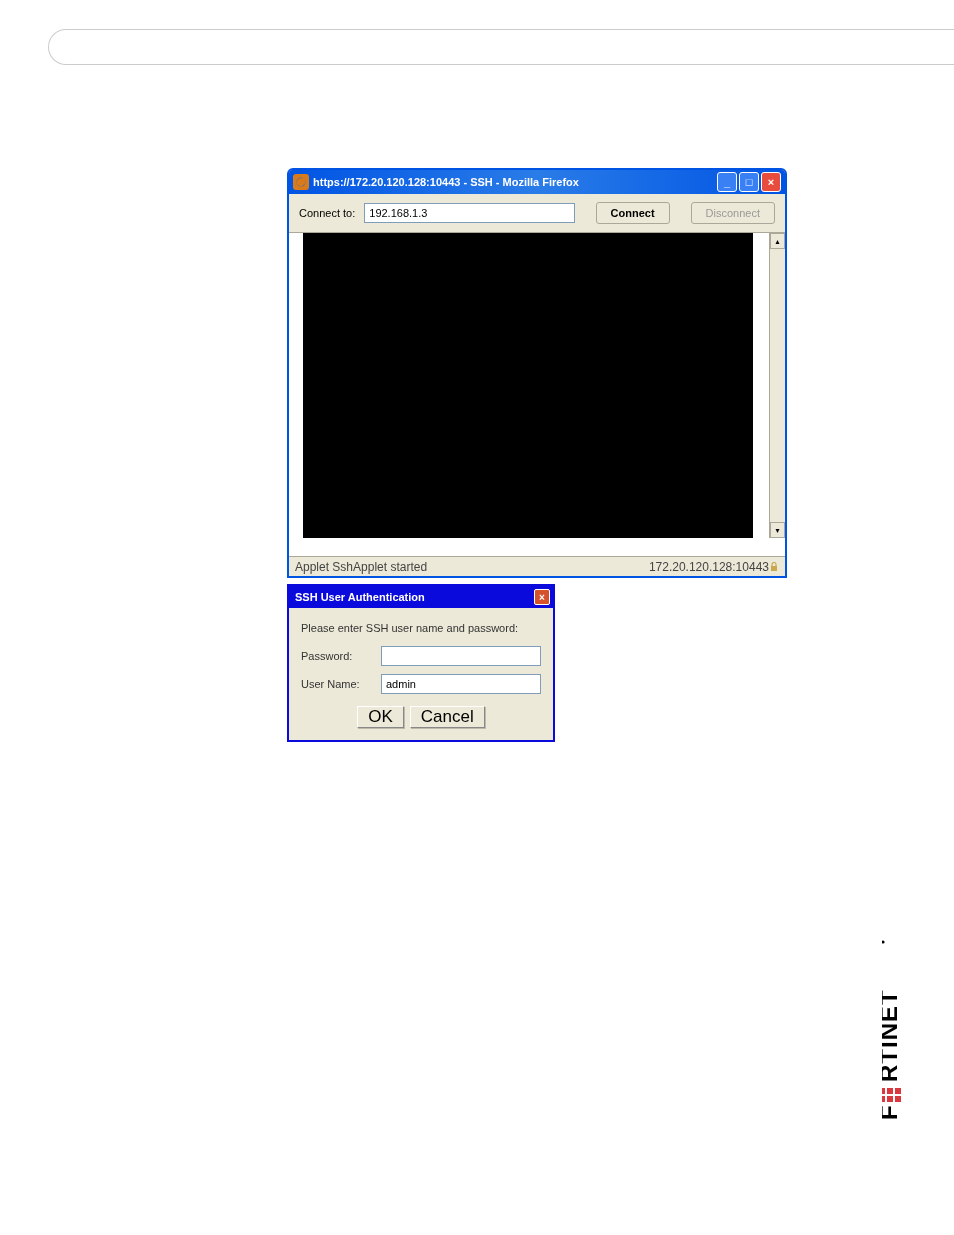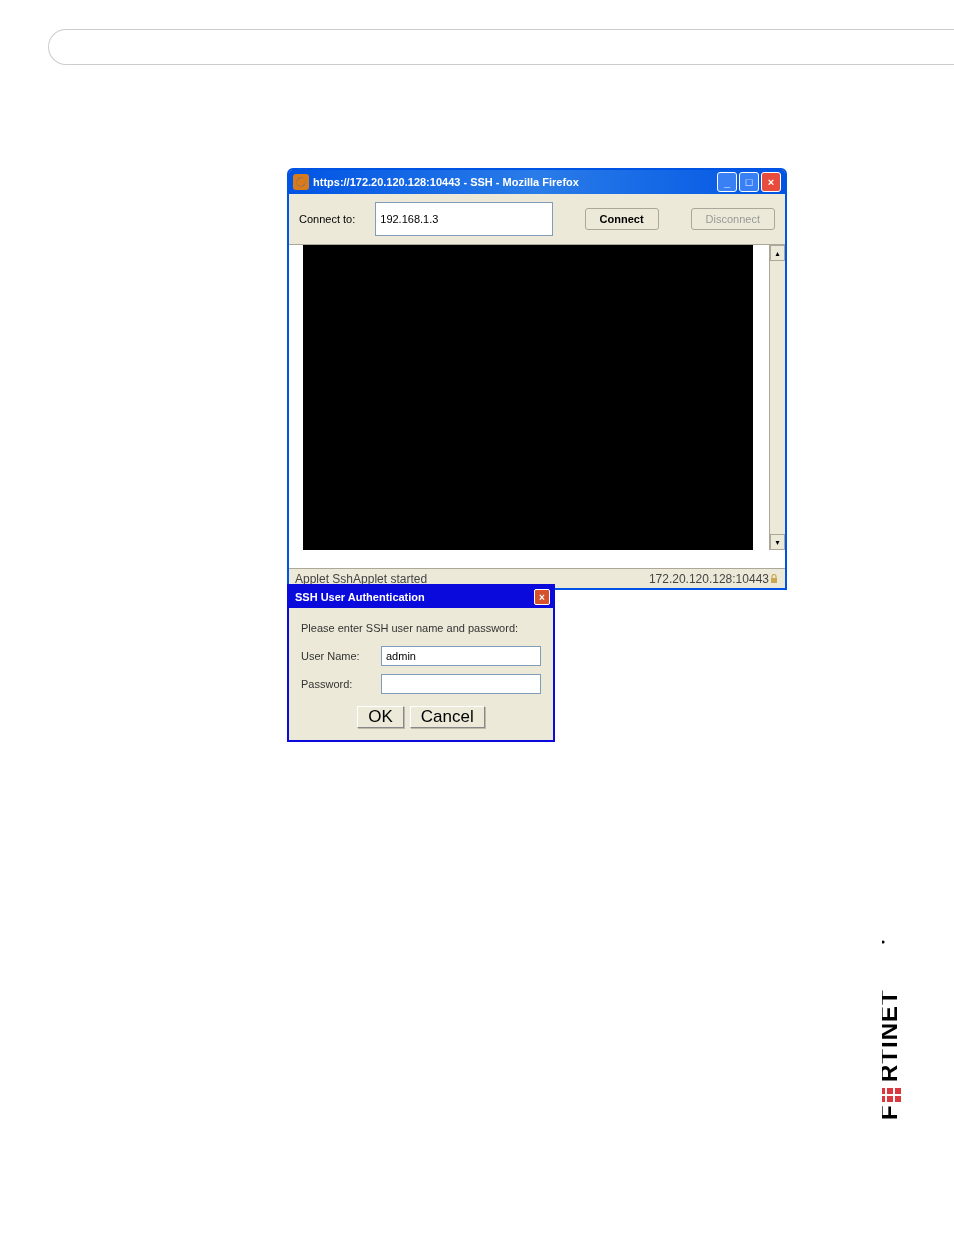--- a/index.html
+++ b/index.html
@@ -11,23 +11,23 @@
     .titlebar { background: linear-gradient(to right, #0054e3, #2a7ce8, #0054e3); height: 24px; display: flex; align-items: center; padding: 0 4px; border-radius: 4px 4px 0 0; }
     .titlebar-icon { width: 16px; height: 16px; background: #d97b1a; border-radius: 3px; display: inline-flex; align-items: center; justify-content: center; margin-right: 4px; }
     .titlebar-icon svg { width: 12px; height: 12px; }
     .titlebar-text { color: #fff; font-weight: bold; font-size: 11px; flex: 1; white-space: nowrap; overflow: hidden; }
     .titlebar-controls { display: flex; gap: 2px; }
     .tb-btn { width: 20px; height: 20px; border: 1px solid #fff; border-radius: 3px; display: flex; align-items: center; justify-content: center; font-weight: bold; color: #fff; }
     .tb-min { background: #3980f4; }
     .tb-max { background: #3980f4; }
     .tb-close { background: #e74c3c; }
     
-    .browser-toolbar { background: #ece9d8; padding: 8px 10px; display: flex; align-items: center; gap: 20px; border-bottom: 1px solid #aca899; }
+    .browser-toolbar { background: #ece9d8; padding: 8px 10px; display: flex; align-items: center; gap: 9px; border-bottom: 1px solid #aca899; }
     .connect-label { font-size: 11px; color: #000; }
-    .connect-input { flex: 1; height: 20px; border: 1px solid #7f9db9; padding: 16px 4px; font-size: 11px; background: #fff; min-width: 0; }
+    .connect-input { flex: 1; height: 20px; border: 1px solid #7f9db9; padding: 2px 4px; font-size: 11px; background: #fff; min-width: 0; }
     .browser-btn { height: 22px; padding: 0 14px; font-size: 11px; background: #ece9d8; border: 1px solid #aca899; border-radius: 3px; margin-left: 12px; }
     .browser-btn.primary { font-weight: bold; }
     .browser-btn:disabled { color: #999; }
     
     .terminal-area { background: #fff; padding: 0; position: relative; }
     .terminal { background: #000; height: 305px; margin: 0 16px 0 14px; }
     .terminal-wrap { display: flex; }
     .terminal-scroll { width: 16px; background: #ece9d8; border-left: 1px solid #aca899; display: flex; flex-direction: column; }
     .scroll-btn { height: 16px; background: #ece9d8; border: 1px solid #aca899; display: flex; align-items: center; justify-content: center; font-size: 8px; }
     .scroll-track { flex: 1; }
@@ -105,26 +105,26 @@
 </div>
 
 <div class="auth-dialog">
   <div class="auth-titlebar">
     <span class="auth-title">SSH User Authentication</span>
     <div class="auth-close">×</div>
   </div>
   <div class="auth-body">
     <div class="auth-prompt">Please enter SSH user name and password:</div>
     <div class="auth-row">
+      <span class="auth-label">Password:</span>
+      <input type="password" class="auth-input" value="" style="">
+    </div>
+    <div class="auth-row">
       <span class="auth-label">User Name:</span>
       <input class="auth-input" value="admin" style="">
-    </div>
-    <div class="auth-row">
-      <span class="auth-label">Password:</span>
-      <input type="password" class="auth-input" value="" style="">
     </div>
     <div class="auth-buttons">
       <button class="auth-btn">OK</button>
       <button class="auth-btn">Cancel</button>
     </div>
   </div>
 </div>
 
 <svg class="fortinet-logo" viewBox="0 0 30 208">
   <g transform="translate(15,190) rotate(-90)">

